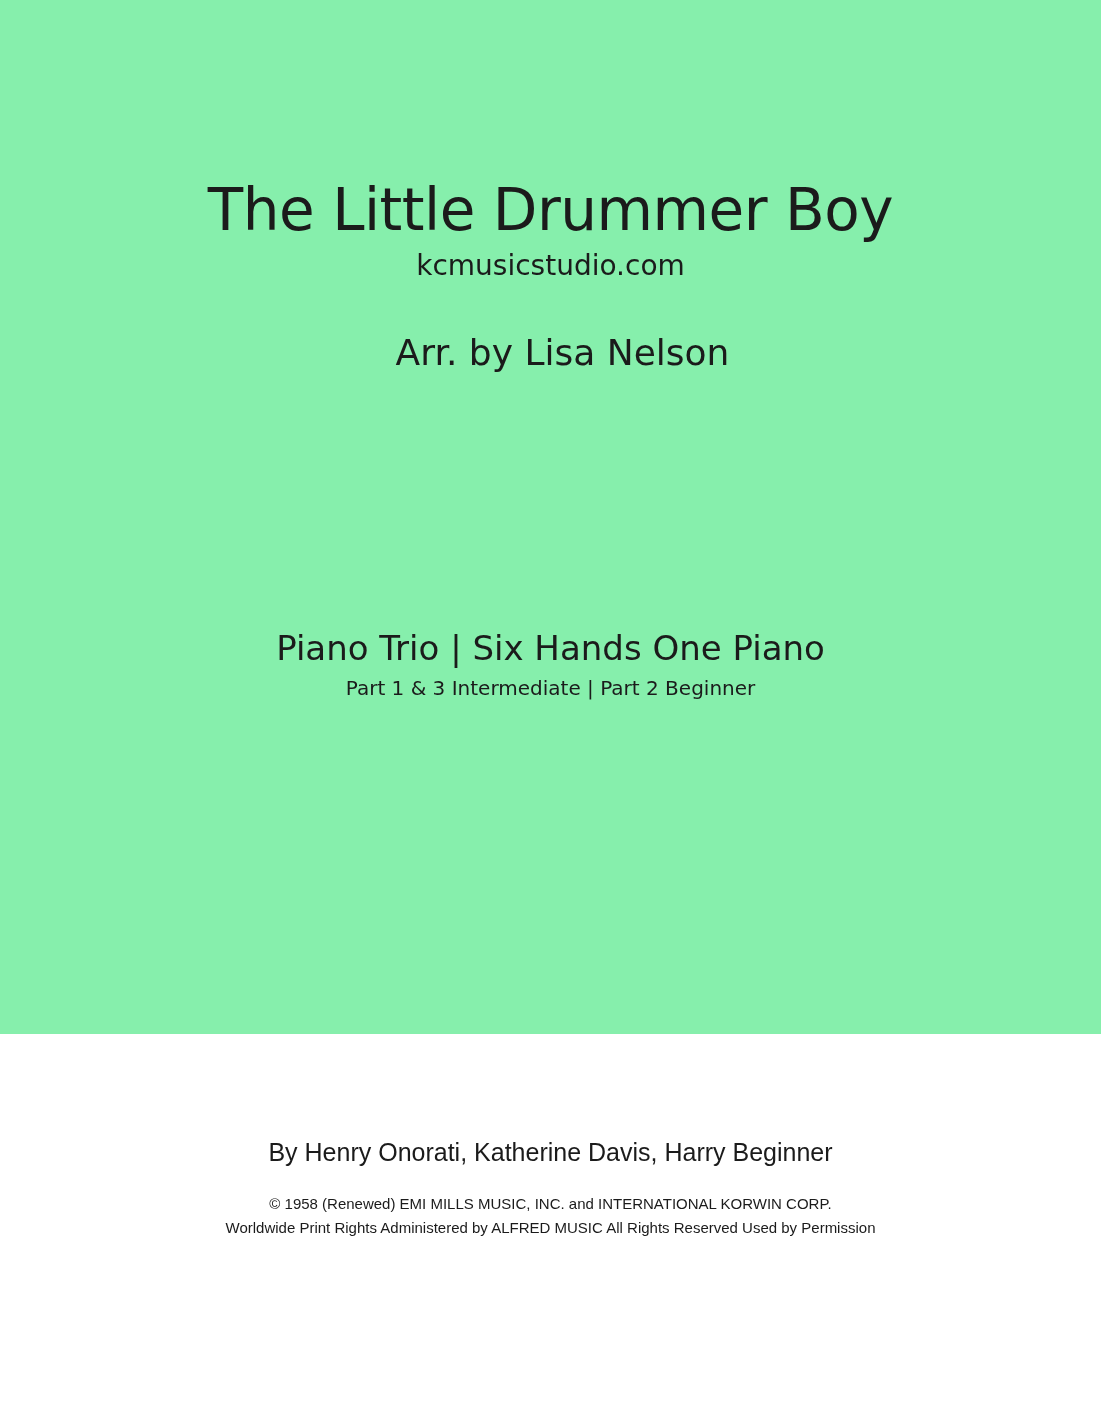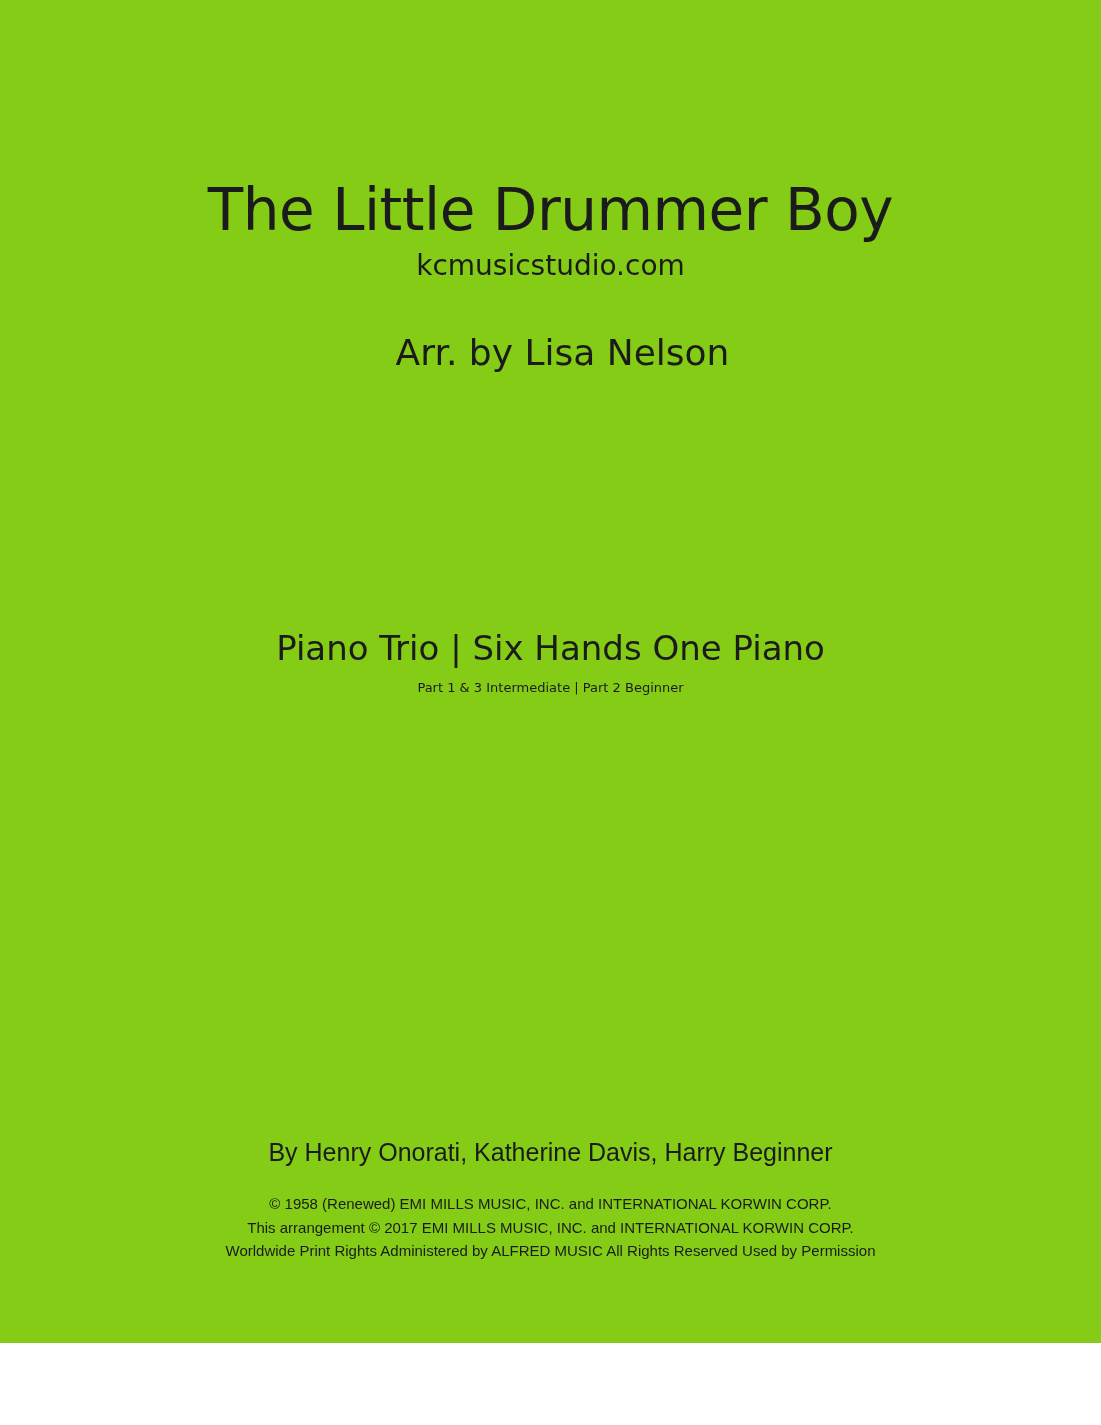--- a/index.html
+++ b/index.html
@@ -11,22 +11,22 @@
     width: 1101px;
     height: 1425px;
     font-family: "Liberation Sans", sans-serif;
     color: #000000;
     position: relative;
     overflow: hidden;
   }
   .page {
     position: relative;
     width: 1101px;
-    height: 1343px;
-    background: #84cc16;
+    height: 1034px;
+    background: #86efac;
   }
   .block {
     position: absolute;
     left: 0;
     width: 1101px;
     text-align: center;
   }
 
   
   .title {
@@ -62,21 +62,21 @@
     font-family: "DejaVu Sans", sans-serif;
     font-weight: 400;
     font-size: 34px;
     line-height: 42px;
     color: #1b1b1b;
   }
   .levels {
     top: 675px;
     font-family: "DejaVu Sans", sans-serif;
     font-weight: 400;
-    font-size: 13px;
+    font-size: 20px;
     line-height: 26px;
     color: #1b1b1b;
   }
 
   
   .composers {
     top: 1136px;
     font-family: "Liberation Sans", sans-serif;
     font-weight: 400;
     font-size: 25px;
@@ -108,17 +108,16 @@
   <div class="block arranger">Arr. by Lisa Nelson</div>
 
   <div class="block instrumentation">Piano Trio | Six Hands One Piano</div>
 
   <div class="block levels">Part 1 &amp; 3 Intermediate | Part 2 Beginner</div>
 
   <div class="block composers">By Henry Onorati, Katherine Davis, Harry Beginner</div>
 
   <div class="block copyright">
     <span class="line">© 1958 (Renewed) EMI MILLS MUSIC, INC. and INTERNATIONAL KORWIN CORP.</span>
-    <span class="line">This arrangement © 2017 EMI MILLS MUSIC, INC. and INTERNATIONAL KORWIN CORP.</span>
     <span class="line">Worldwide Print Rights Administered by ALFRED MUSIC All Rights Reserved Used by Permission</span>
   </div>
 
 </div>
 
 </body></html>

